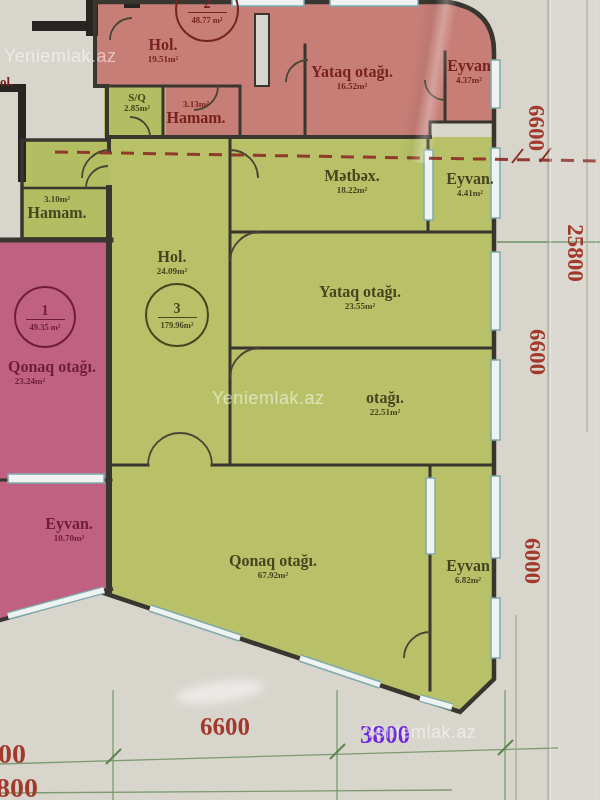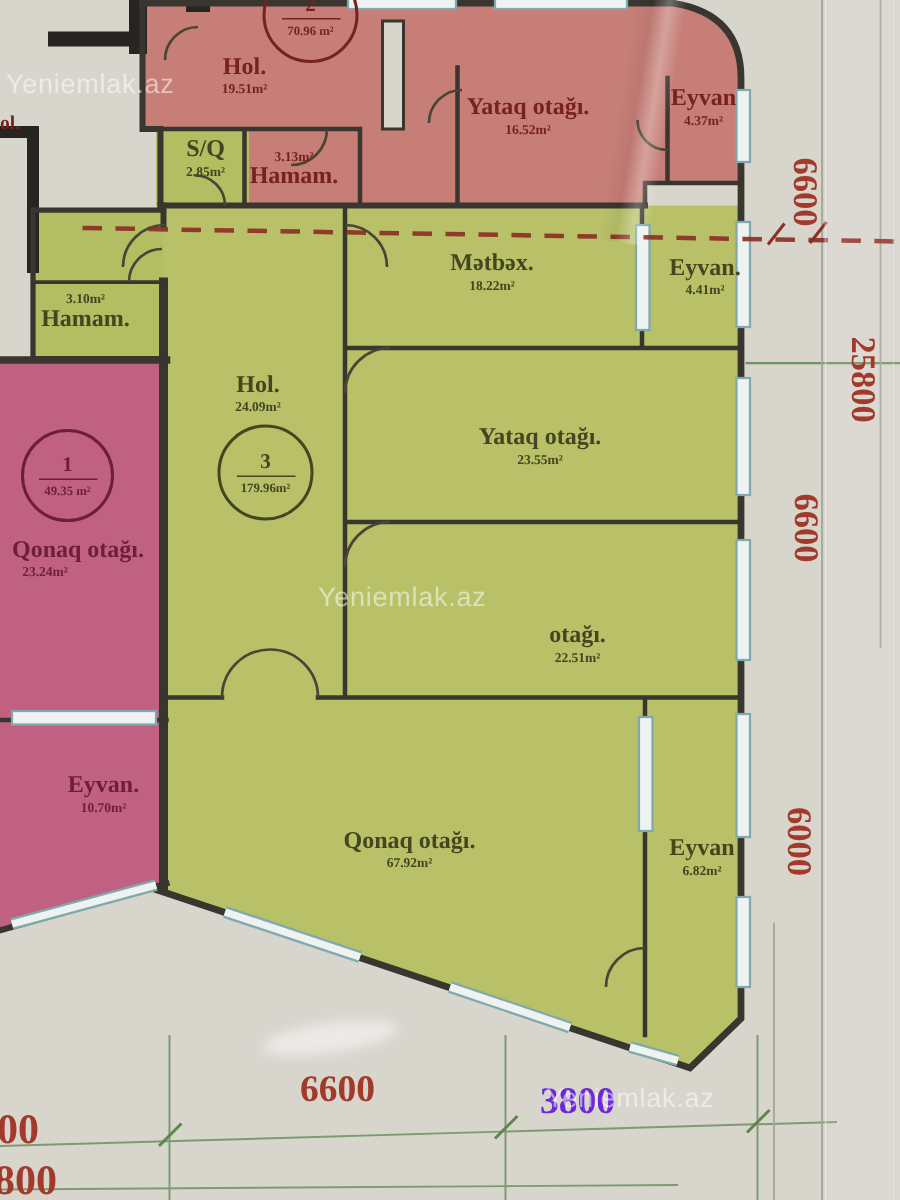--- a/index.html
+++ b/index.html
@@ -139,21 +139,21 @@
   <div class="crease-v" style="left:594px;opacity:.6;"></div>
   <div class="crease-d"></div>
   <div class="patch" style="left:175px;top:682px;width:90px;height:20px;transform:rotate(-8deg);"></div>
 
   <div class="apt-badge pnk" style="left:14px;top:286px;width:58px;height:58px;">
     <div class="num">1</div>
     <div class="aarea">49.35 m²</div>
   </div>
   <div class="apt-badge red" style="left:175px;top:-22px;width:60px;height:60px;">
     <div class="num">2</div>
-    <div class="aarea">70.96 m²</div>
+    <div class="aarea">48.77 m²</div>
   </div>
   <div class="apt-badge grn" style="left:145px;top:283px;width:60px;height:60px;">
     <div class="num">3</div>
     <div class="aarea">179.96m²</div>
   </div>
 
   <div class="room-label red" style="left:163px;top:36px;">
     <div class="rname">Hol.</div>
     <div class="rarea">19.51m²</div>
   </div>
@@ -163,44 +163,44 @@
   </div>
   <div class="room-label red" style="left:469px;top:57px;">
     <div class="rname">Eyvan</div>
     <div class="rarea">4.37m²</div>
   </div>
   <div class="room-label red" style="left:196px;top:99px;font-family:Liberation Serif, serif;">
     <div class="rarea">3.13m²</div>
     <div class="rname">Hamam.</div>
   </div>
   <div class="room-label grn" style="left:137px;top:91px;">
-    <div class="rarea" style="font-size:16px;">S/Q</div>
+    <div class="rarea" style="font-size:11px;">S/Q</div>
     <div class="rarea">2.85m²</div>
   </div>
-  <div class="room-label grn" style="left:328px;top:167px;">
+  <div class="room-label grn" style="left:352px;top:167px;">
     <div class="rname">Mətbəx.</div>
     <div class="rarea">18.22m²</div>
   </div>
   <div class="room-label grn" style="left:470px;top:170px;">
     <div class="rname">Eyvan.</div>
     <div class="rarea">4.41m²</div>
   </div>
   <div class="room-label grn" style="left:57px;top:194px;">
     <div class="rarea">3.10m²</div>
     <div class="rname">Hamam.</div>
   </div>
   <div class="room-label grn" style="left:172px;top:248px;">
     <div class="rname">Hol.</div>
     <div class="rarea">24.09m²</div>
   </div>
   <div class="room-label grn" style="left:360px;top:283px;">
     <div class="rname">Yataq otağı.</div>
     <div class="rarea">23.55m²</div>
   </div>
-  <div class="room-label grn" style="left:385px;top:415px;">
+  <div class="room-label grn" style="left:385px;top:389px;">
     <div class="rname">otağı.</div>
     <div class="rarea">22.51m²</div>
   </div>
   <div class="room-label grn" style="left:273px;top:552px;">
     <div class="rname">Qonaq otağı.</div>
     <div class="rarea">67.92m²</div>
   </div>
   <div class="room-label grn" style="left:468px;top:557px;">
     <div class="rname">Eyvan</div>
     <div class="rarea">6.82m²</div>

